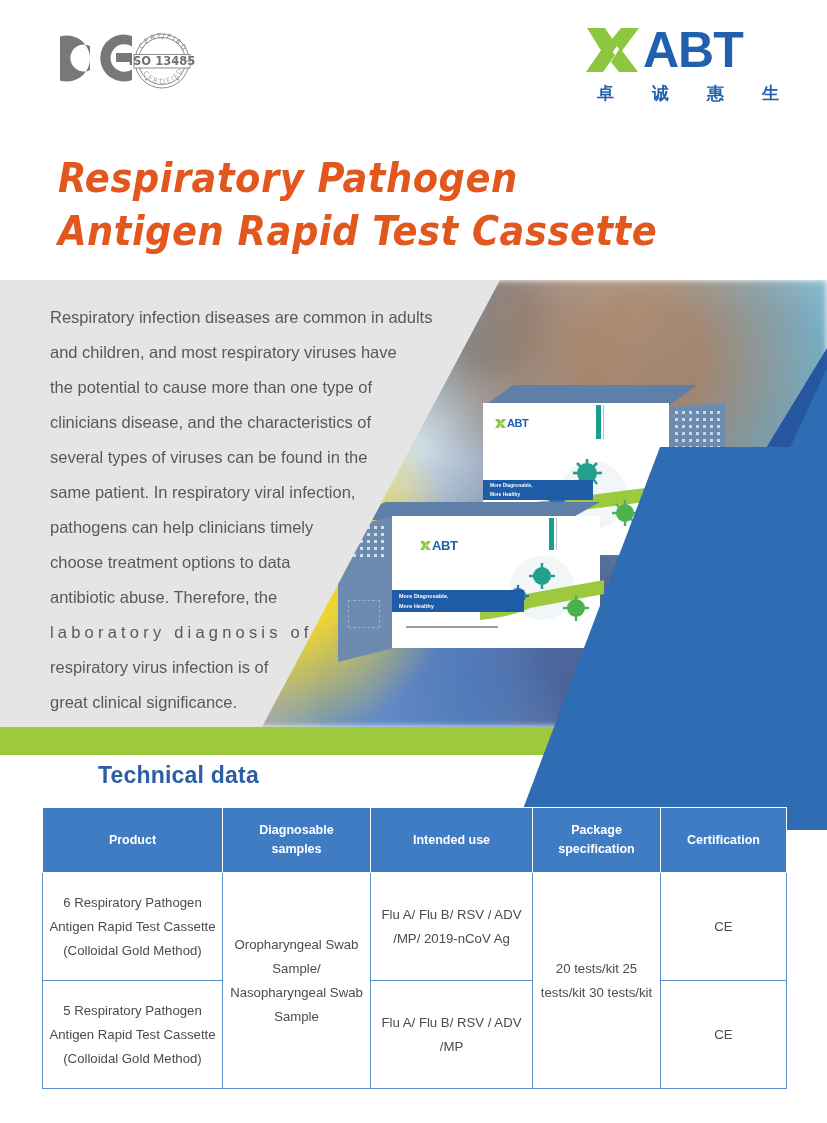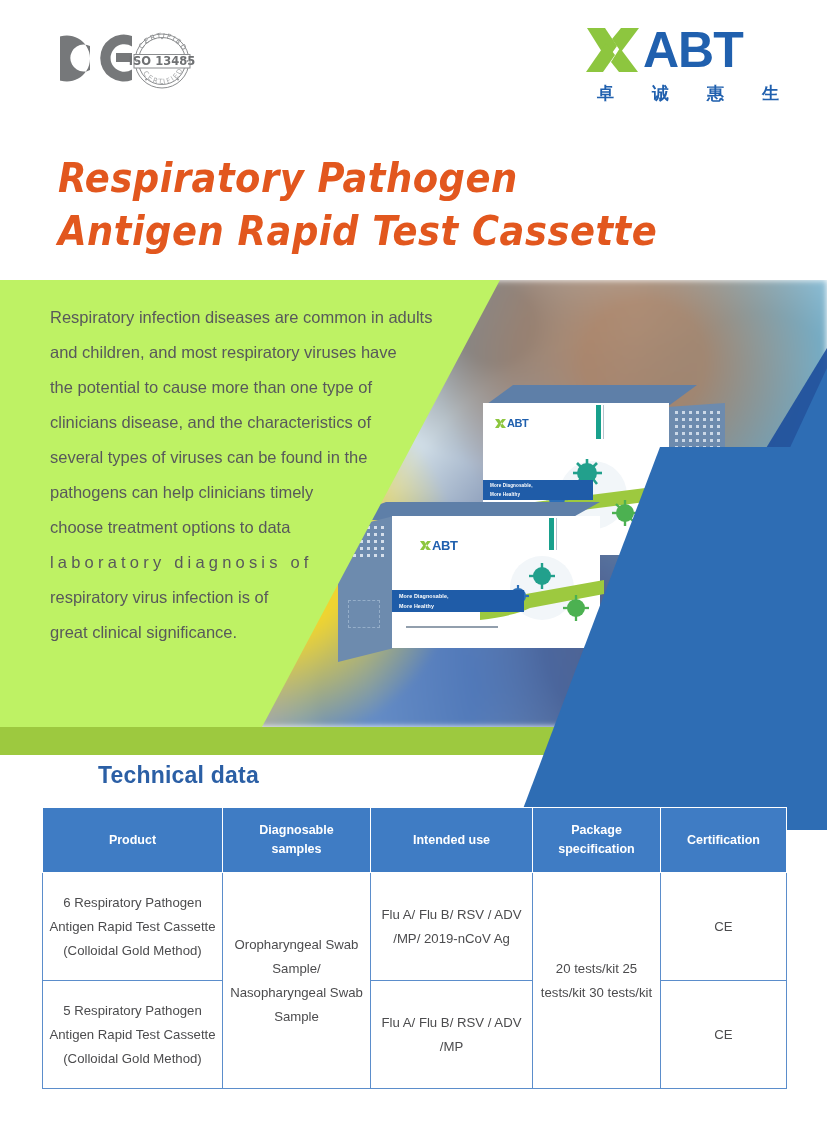--- a/index.html
+++ b/index.html
@@ -61,21 +61,21 @@
   .qr{position:absolute;background:
       repeating-linear-gradient(0deg,#222 0 2px,#fff 2px 4px),
       repeating-linear-gradient(90deg,#222 0 2px,rgba(255,255,255,0) 2px 4px);
       background-blend-mode:multiply;border:1px solid #fff;}
   .dots{position:absolute;
      background-image:radial-gradient(#e7eef6 32%, transparent 33%);
      background-size:7px 7px;opacity:.85;}
   .dots.dark{background-image:radial-gradient(#dbe6f1 32%, transparent 33%);}
 
   
-  .textpanel{position:absolute;left:0;top:0;width:500px;height:447px;background:#bef264;
+  .textpanel{position:absolute;left:0;top:0;width:500px;height:447px;background:#e5e5e5;
      clip-path:polygon(0 0,500px 0,262px 447px,0 447px);}
   .bodytext{position:absolute;left:50px;top:20px;width:400px;color:#58595b;
      font-size:16.5px;line-height:35px;font-family:"Liberation Sans",sans-serif;}
   .bodytext .spaced{letter-spacing:4.2px;}
 
   
   .ribbon-a{position:absolute;left:0;top:0;width:827px;height:447px;pointer-events:none;}
 
   
   .greenbar{position:absolute;left:0;top:727px;width:827px;height:28px;background:#9dc93f;}
@@ -288,22 +288,24 @@
       <div class="box-fine" style="left:76px;top:124px;width:92px;height:2px;"></div>
     </div>
 
     <div class="textpanel">
       <div class="bodytext">
         <div>Respiratory infection diseases are common in adults</div>
         <div>and children, and most respiratory viruses have</div>
         <div>the potential to cause more than one type of</div>
         <div>clinicians disease, and the characteristics of</div>
         <div>several types of viruses can be found in the</div>
+        <div>same patient. In respiratory viral infection,</div>
         <div>pathogens can help clinicians timely</div>
         <div>choose treatment options to data</div>
+        <div>antibiotic abuse. Therefore, the</div>
         <div class="spaced">laboratory diagnosis of</div>
         <div>respiratory virus infection is of</div>
         <div>great clinical significance.</div>
       </div>
     </div>
 
     <svg class="ribbon-a" viewBox="0 0 827 447">
       <polygon points="827,68 827,447 596,447" fill="#1E4F9C" opacity="0.92"></polygon>
       <polygon points="827,88 827,447 660,447" fill="#2E6DB4"></polygon>
     </svg>

